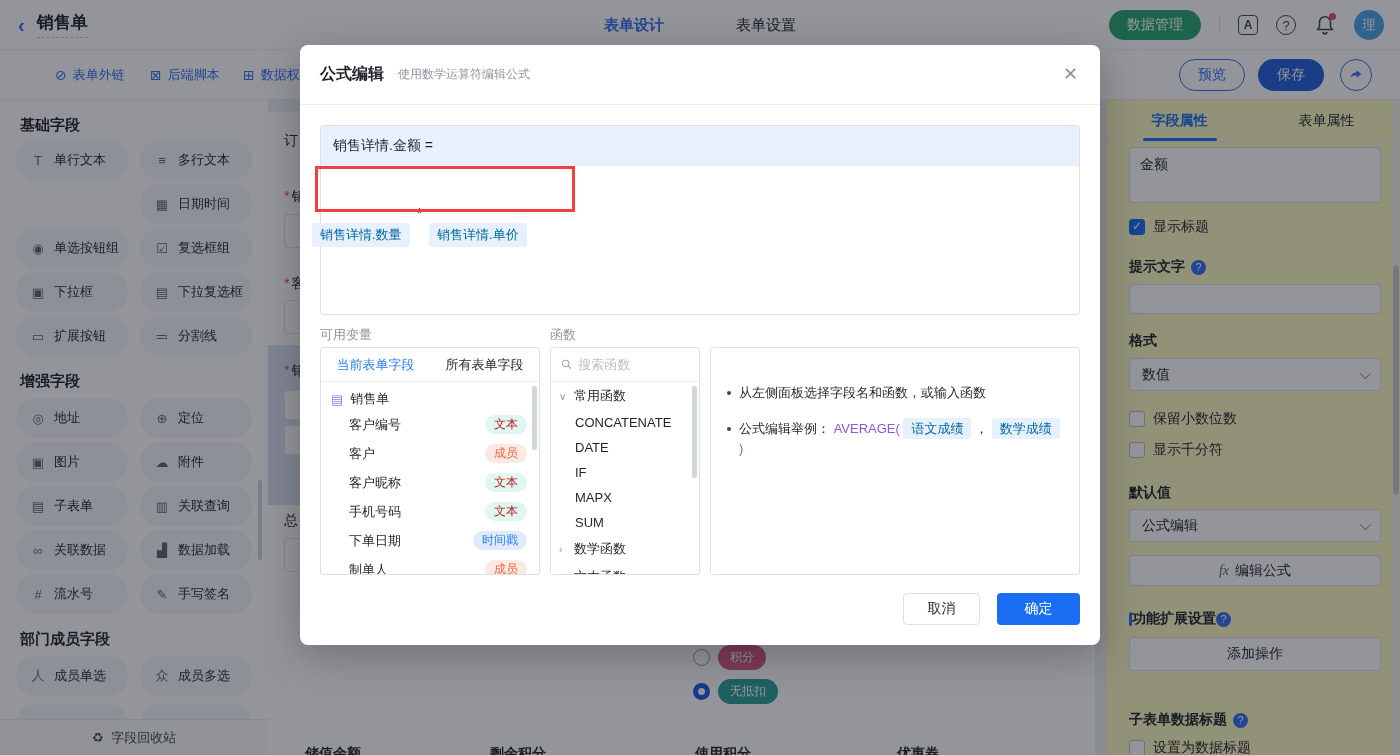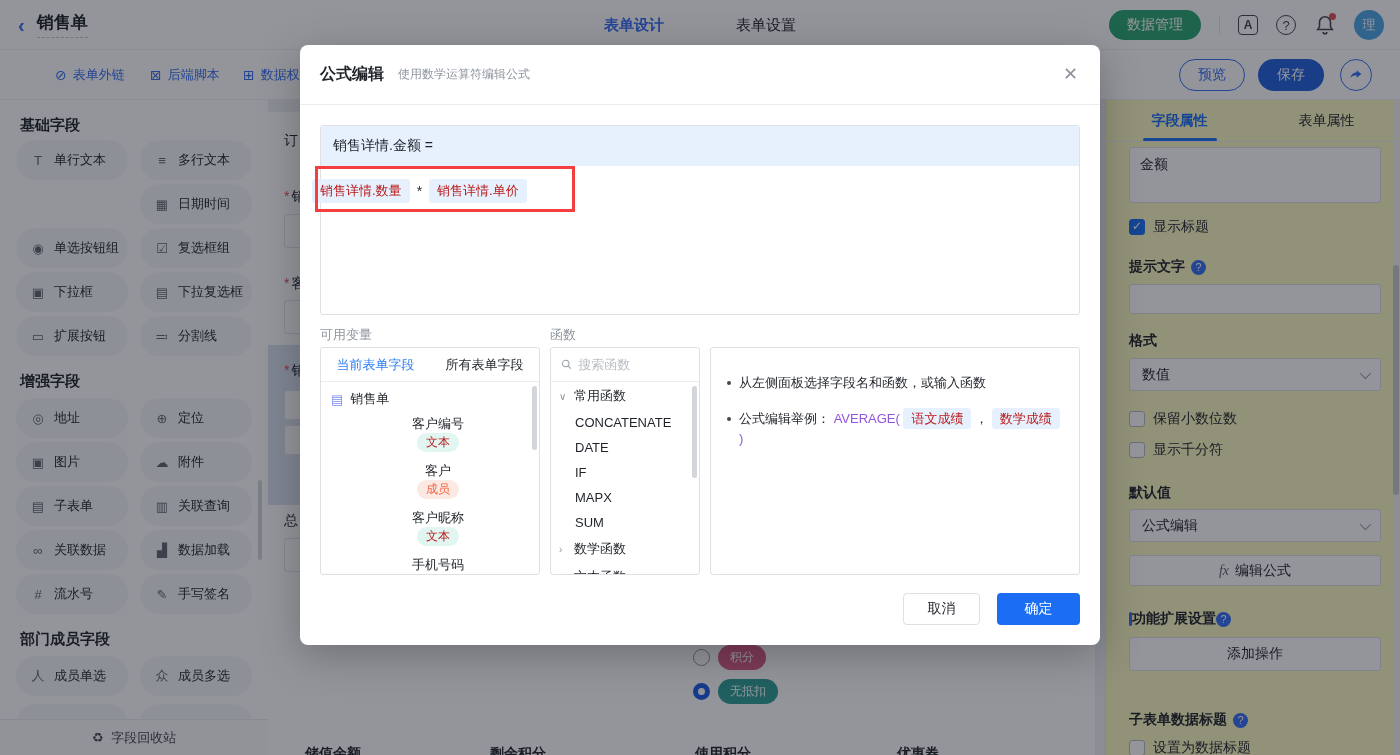--- a/index.html
+++ b/index.html
@@ -79,45 +79,45 @@
   .dim { left:0; top:0; width:1400px; height:755px; background:rgba(15,20,30,0.45); z-index:5; }
 
   
   .modal { left:300px; top:45px; width:800px; height:600px; background:#fff; border-radius:8px; z-index:10; box-shadow:0 10px 40px rgba(0,0,0,0.25); }
   .m-header { position:absolute; left:0; top:0; width:100%; height:60px; border-bottom:1px solid #ebedf0; display:flex; align-items:center; padding:0 20px; }
   .m-title { font-size:16px; font-weight:700; }
   .m-sub { font-size:12px; color:#8f959e; margin-left:14px; }
   .m-close { position:absolute; right:22px; top:20px; font-size:18px; color:#8f959e; cursor:pointer; line-height:1; }
   .formula-box { position:absolute; left:20px; top:80px; width:760px; height:190px; border:1px solid #dee0e3; border-radius:3px; overflow:hidden; }
   .formula-head { height:40px; background:#e7f1fe; display:flex; align-items:center; padding:0 12px; font-size:14px; }
-  .chip { background:#e7f1fe; color:#b91c1c; font-size:13px; padding:3px 8px; border-radius:3px; cursor:pointer; }
+  .chip { background:#e7f1fe; color:#0369a1; font-size:13px; padding:3px 8px; border-radius:3px; cursor:pointer;margin-top:44px; }
   .chip-row { position:absolute; left:12px; top:134px; display:flex; align-items:center; gap:7px; font-size:14px; }
   .red-annot { position:absolute; left:15px; top:121px; width:260px; height:46px; border:3px solid #f53f3f; z-index:3; pointer-events:none; }
   .m-col-label { position:absolute; top:281px; font-size:13px; color:#8f959e; }
   .vars-panel { position:absolute; left:20px; top:302px; width:220px; height:228px; border:1px solid #dee0e3; border-radius:3px; overflow:hidden; }
   .vars-tabs { height:34px; display:flex; border-bottom:1px solid #ebedf0; }
   .vars-tab { flex:1; display:flex; align-items:center; justify-content:center; font-size:13px; cursor:pointer; }
   .vars-tab.active { color:#2e7ff2; }
   .tree-root { display:flex; align-items:center; gap:7px; font-size:13px; padding:8px 10px 2px 10px; }
   .doc-ico { color:#7b8bf2; font-size:13px; }
-  .var-row { display:flex; align-items:center; justify-content:space-between; padding:5px 12px 5px 28px; font-size:13px; cursor:pointer;flex-direction:column; }
+  .var-row { display:flex; align-items:center; justify-content:space-between; padding:5px 12px 5px 28px; font-size:13px; cursor:pointer; }
   .badge { font-size:12px; padding:1px 9px; border-radius:10px; }
   .b-text { background:#e2f6f1; color:#b91c1c; }
   .b-member { background:#fde9e4; color:#f26643; }
   .b-time { background:#dfeafd; color:#2e7ff2; }
   .v-thumb { position:absolute; right:2px; top:38px; width:5px; height:64px; background:#d2d5d9; border-radius:3px; }
   .fn-panel { position:absolute; left:250px; top:302px; width:150px; height:228px; border:1px solid #dee0e3; border-radius:3px; overflow:hidden; }
   .fn-search { height:34px; border-bottom:1px solid #ebedf0; display:flex; align-items:center; gap:6px; padding:0 10px; }
   .fn-search input { border:0; outline:none; width:100%; font-size:13px; color:#1f2329; font-family:inherit; }
   .fn-search input::placeholder { color:#b9bec6; }
   .fn-group { display:flex; align-items:center; gap:5px; font-size:13px; padding:5px 8px; cursor:pointer; }
   .tw { font-size:10px; color:#8f959e; width:10px; }
   .fn-item { font-size:13px; padding:5px 8px 5px 24px; cursor:pointer; }
   .f-thumb { position:absolute; right:2px; top:38px; width:5px; height:92px; background:#d2d5d9; border-radius:3px; }
-  .help-panel { position:absolute; left:410px; top:302px; width:370px; height:228px; border:1px solid #dee0e3; border-radius:3px; padding:25px 16px; font-size:13px; }
+  .help-panel { position:absolute; left:410px; top:302px; width:370px; height:228px; border:1px solid #dee0e3; border-radius:3px; padding:35px 16px; font-size:13px; }
   .help-line { display:flex; align-items:flex-start; gap:8px; margin-bottom:16px; line-height:20px; }
   .bullet { width:4px; height:4px; border-radius:50%; background:#41464f; margin-top:8px; flex:none; }
   .fn-purple { color:#9254de; }
   .m-cancel { position:absolute; left:603px; top:548px; width:77px; height:32px; border:1px solid #dee0e3; border-radius:4px; background:#fff; font-size:14px; display:flex; align-items:center; justify-content:center; cursor:pointer; }
   .m-confirm { position:absolute; left:697px; top:548px; width:83px; height:32px; background:#1b6ef3; color:#fff; border-radius:4px; font-size:14px; display:flex; align-items:center; justify-content:center; cursor:pointer; }
 </style>
 </head>
 <body>
 
 <div class="stage">

